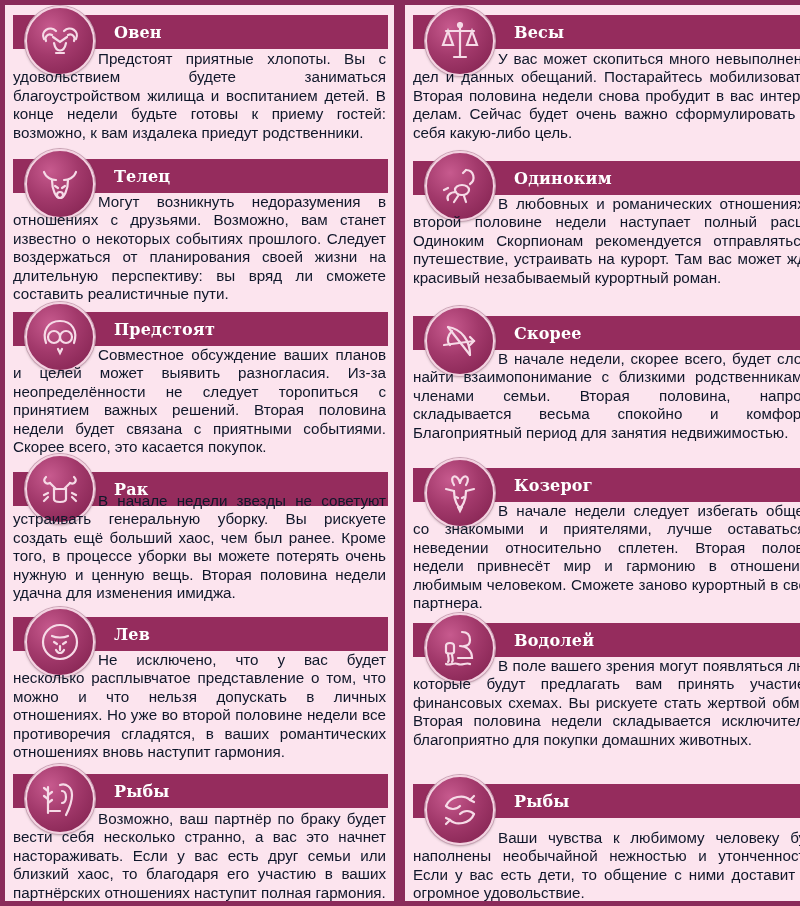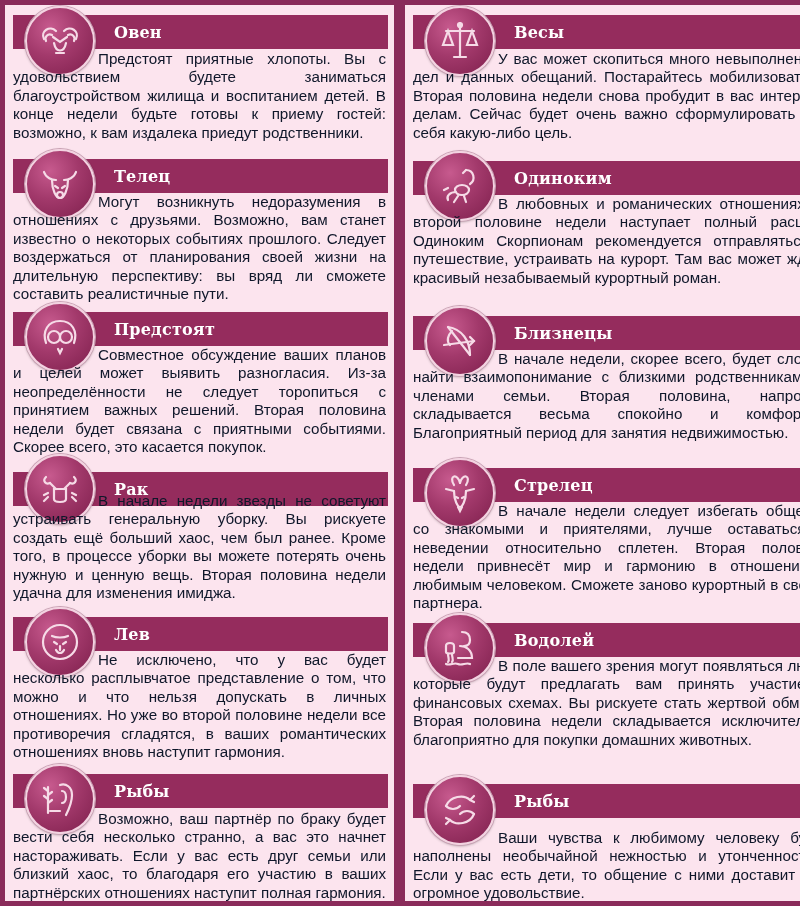--- a/index.html
+++ b/index.html
@@ -189,37 +189,37 @@
             <path d="M12 26l-4 2"></path>
           <path d="M22 34l-4 6"></path>
             <path d="M28 34l2 6"></path>
         </svg>
       </div>
       <div class="text" style="top:40px">В любовных и романических отношениях во второй половине недели наступает полный расцвет. Одиноким Скорпионам рекомендуется отправляться в путешествие, устраивать на курорт. Там вас может ждать красивый незабываемый курортный роман.</div>
     </div>
 
     <div class="entry" style="top:300px">
       <div class="band" style="top:11px">
-        <div class="sign-title">Близнецы</div>
+        <div class="sign-title">Скорее</div>
       </div>
       <div class="medal" style="top:1px">
         <svg viewBox="0 0 48 48" fill="none" stroke="#f6dbe7" stroke-width="2.2" stroke-linecap="round">
           <path d="M12 10c14 2 22 14 22 28"></path>
             <path d="M12 10l22 28"></path>
           <path d="M8 28l30-4"></path>
             <path d="M34 20l4 4-4 4"></path>
           <path d="M16 14c-4 4-6 10-2 14"></path>
         </svg>
       </div>
       <div class="text" style="top:45px">В начале недели, скорее всего, будет сложно найти взаимопонимание с близкими родственниками и членами семьи. Вторая половина, напротив, складывается весьма спокойно и комфортно. Благоприятный период для занятия недвижимостью.</div>
     </div>
 
     <div class="entry" style="top:455px">
       <div class="band" style="top:8px">
-        <div class="sign-title">Стрелец</div>
+        <div class="sign-title">Козерог</div>
       </div>
       <div class="medal" style="top:-2px">
         <svg viewBox="0 0 48 48" fill="none" stroke="#f6dbe7" stroke-width="2.2" stroke-linecap="round">
           <path d="M18 16c-6-10 4-12 6-2"></path>
             <path d="M30 16c6-10-4-12-6-2"></path>
           <path d="M10 20l8 2"></path>
             <path d="M38 20l-8 2"></path>
           <path d="M18 22c0 10 4 16 6 16s6-6 6-16"></path>
           <path d="M20 28l2 1"></path>
             <path d="M28 28l-2 1"></path>

